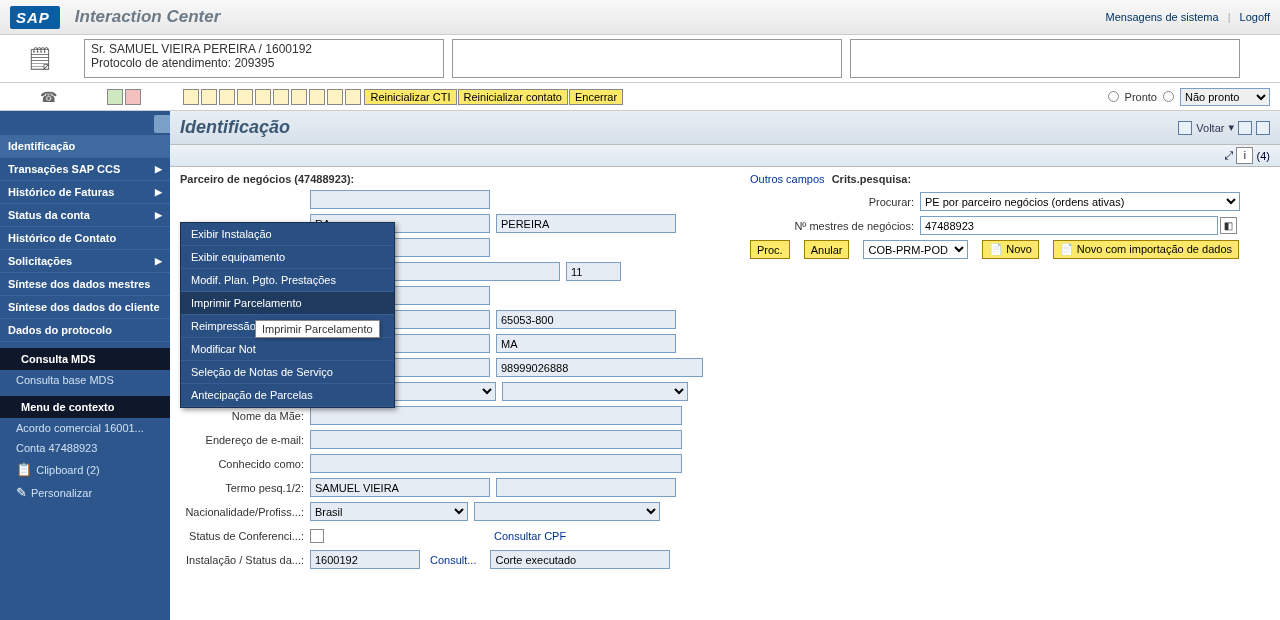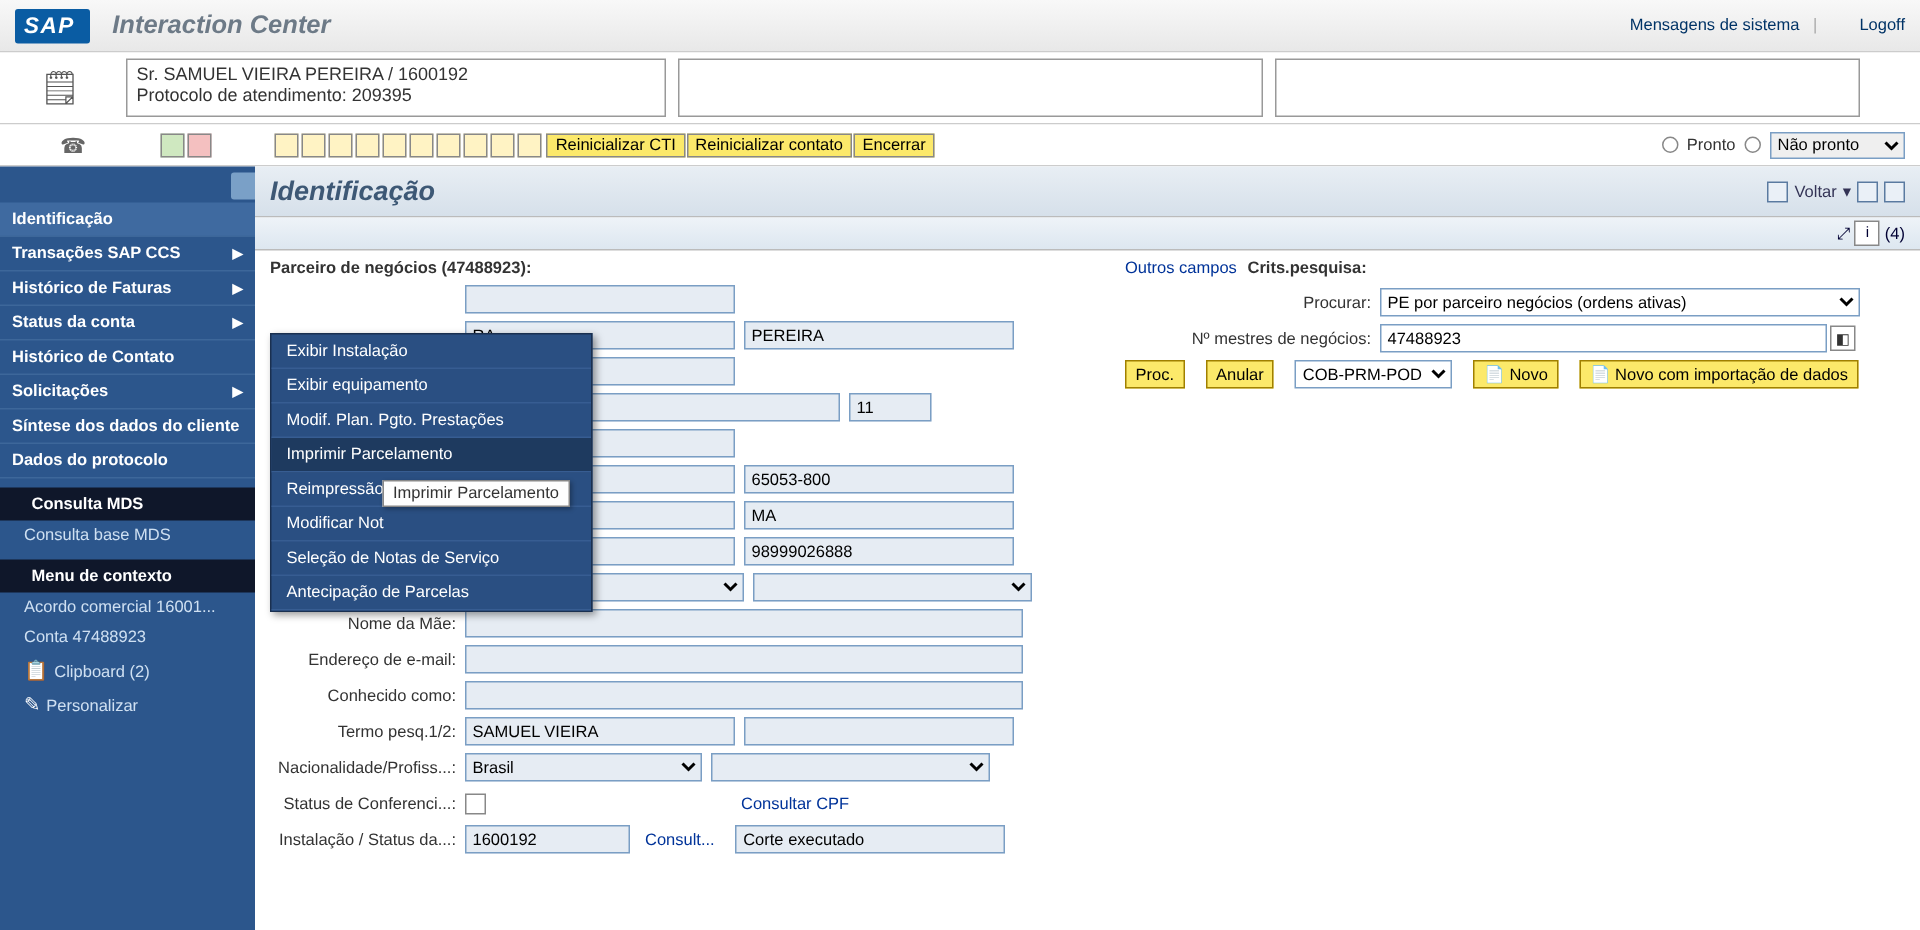--- a/index.html
+++ b/index.html
@@ -1,21 +1,21 @@
 <!DOCTYPE html>
 <html><head>
 <meta charset="utf-8">
 <style>
 * { box-sizing: border-box; margin: 0; padding: 0; font-family: Arial, sans-serif; }
 body { font-size: 11px; color: #333; background: #fff; width:1280px; height:620px; overflow:hidden; }
 .top-bar { display:flex; align-items:center; height:35px; background:linear-gradient(#f8f8f8,#e8e8e8); border-bottom:1px solid #ccc; padding:0 10px; }
 .sap-logo { background:#0a5ca3; color:#fff; font-weight:bold; padding:3px 10px 3px 6px; font-size:15px; letter-spacing:1px; border-radius:2px; font-style:italic;}
 .top-title { font-size:17px; font-weight:bold; color:#6d7a87; margin-left:15px; font-style:italic;}
 .top-links { margin-left:auto; font-size:11px; }
-.top-links a { color:#003366; text-decoration:none;margin-left:19px; }
+.top-links a { color:#003366; text-decoration:none; }
 .top-links span { color:#aaa; margin:0 6px; }
 .header-info { display:flex; align-items:stretch; height:48px; border-bottom:1px solid #ccc; background:#fff; }
 .header-icon { width:80px; display:flex; align-items:center; justify-content:center; font-size:22px; color:#555;}
 .header-box { border:1px solid #999; background:#fff; margin:4px 4px; padding:2px 6px; font-size:12px; }
 .hb1 { width:360px; }
 .hb2 { width:390px; }
 .hb3 { width:390px; }
 .toolbar-row { display:flex; align-items:center; height:28px; background:#fff; border-bottom:1px solid #ccc; padding-left:40px;}
 .tb-icon { width:16px; height:16px; border:1px solid #888; margin-right:2px; background:#fff3c4; display:inline-block;}
 .tb-btn { border:1px solid #888; background:#fce96a; padding:1px 5px; font-size:11px; margin-left:1px; cursor:pointer;}
@@ -130,20 +130,23 @@
         <span class="chev">▶</span>
       </div>
     <div class="nav-item">
         <span>Histórico de Contato</span>
       </div>
     <div class="nav-item">
         <span>Solicitações</span>
         <span class="chev">▶</span>
       </div>
     <div class="nav-item">
+        <span>Síntese dos dados mestres</span>
+      </div>
+    <div class="nav-item">
         <span>Síntese dos dados do cliente</span>
       </div>
     <div class="nav-item">
         <span>Dados do protocolo</span>
       </div>
 
     <div class="nav-section">Consulta MDS</div>
     <div class="nav-sub">Consulta base MDS</div>
 
     <div class="nav-section">Menu de contexto</div>
@@ -207,21 +210,21 @@
         <div class="form-row">
             <span class="form-label">País/Estado:</span>
             <input class="form-input" style="width: 180px;" value="BR">
             <span style="width:6px"></span>
             <input class="form-input" style="width: 180px;" value="MA">
           </div>
         <div class="form-row">
             <span class="form-label">Telefone/Celular:</span>
             <input class="form-input" style="width: 180px;">
             <span style="width:6px"></span>
-            <input class="form-input" style="width: 180px;" value="98999026888">
+            <input class="form-input" style="width: 207px;" value="98999026888">
           </div>
         <div class="form-row">
             <span class="form-label">Sexo/Estado civil:</span>
             <select class="form-select" style="width:186px"><option>Masculino</option></select>
             <span style="width:6px"></span>
             <select class="form-select" style="width:186px"><option></option></select>
           </div>
         <div class="form-row">
             <span class="form-label">Nome da Mãe:</span>
             <input class="form-input" style="width: 372px;">

